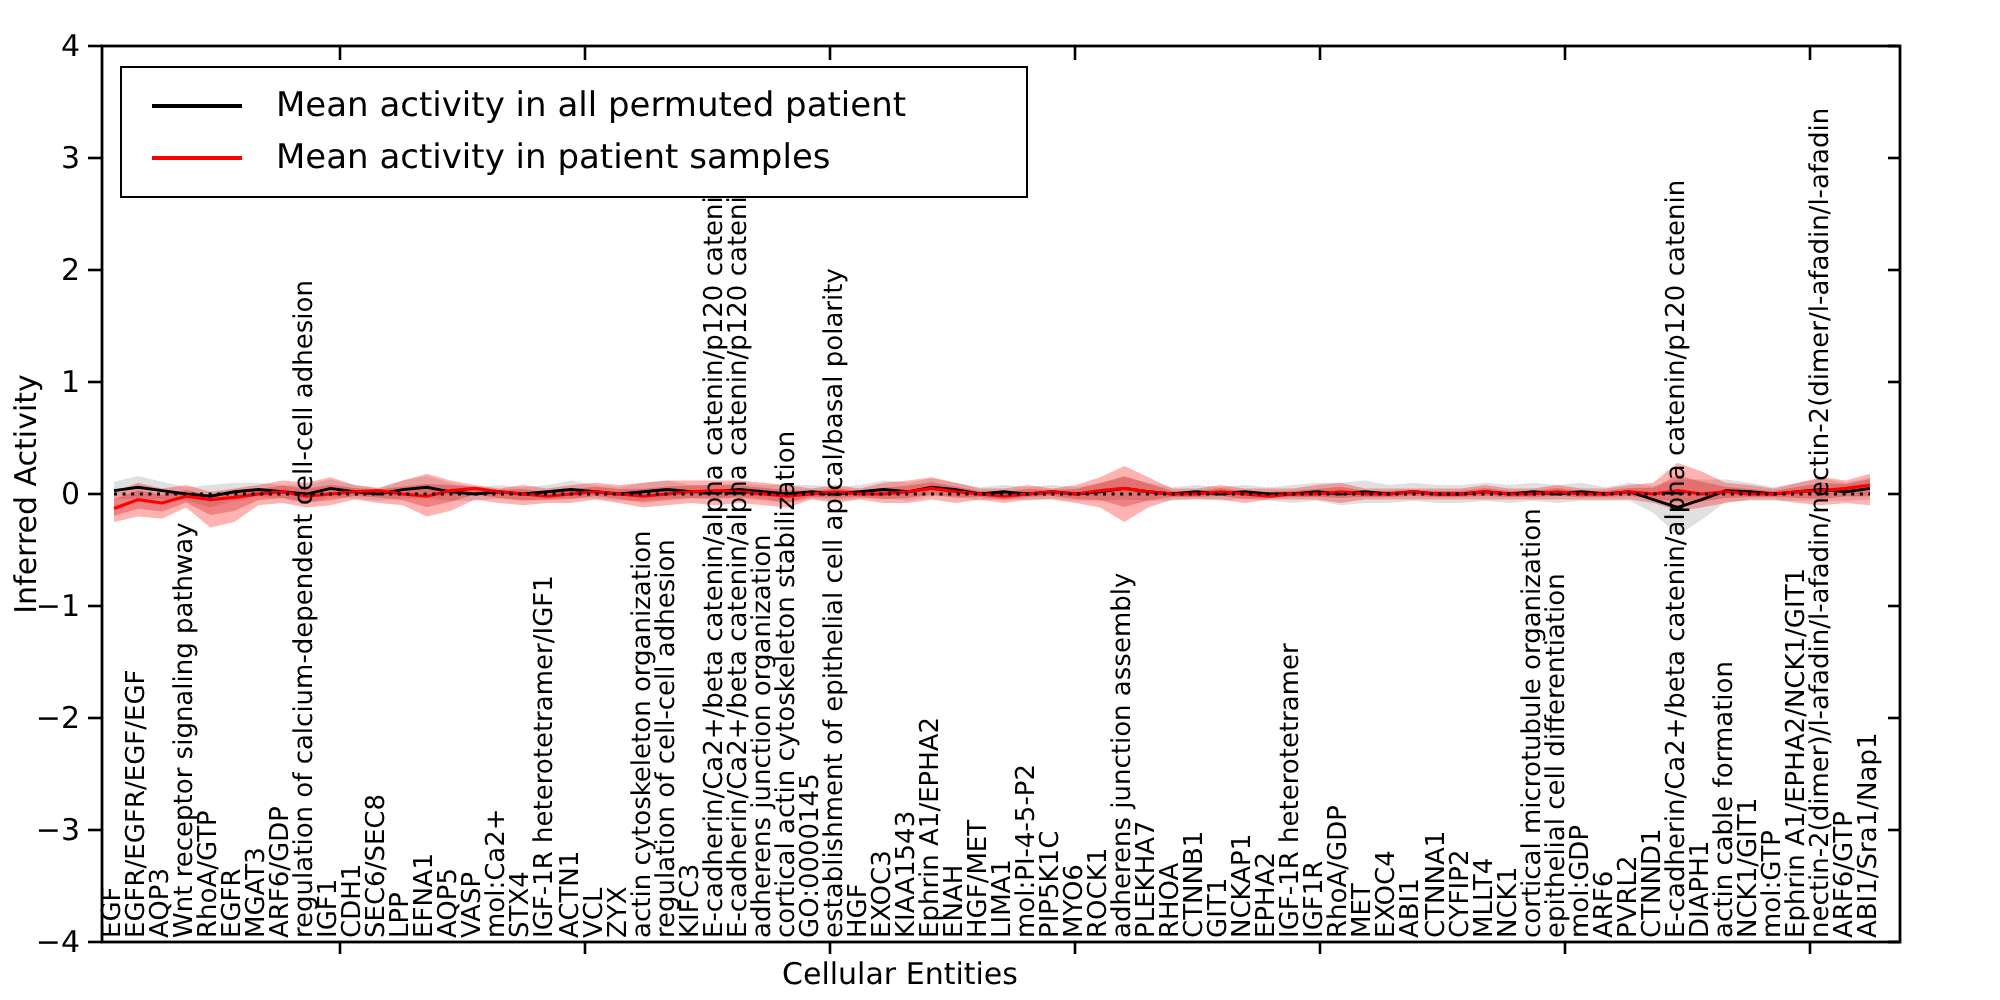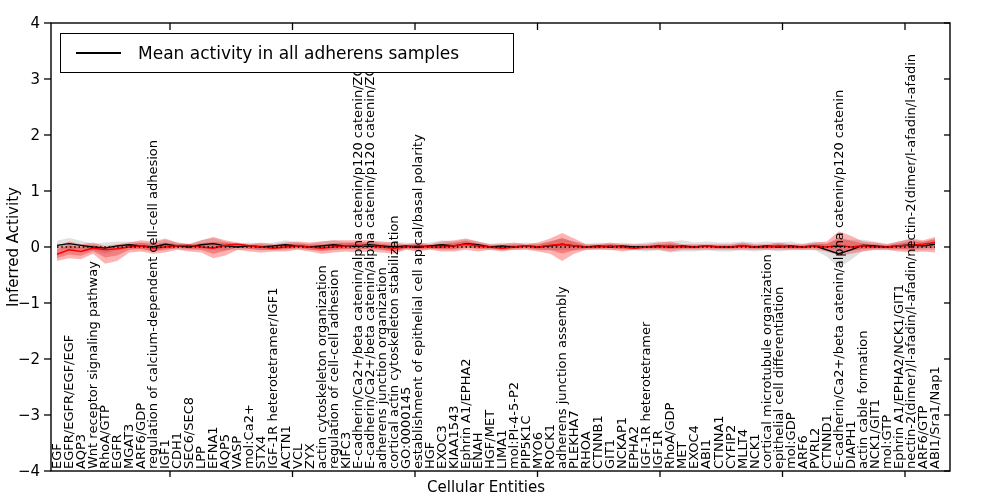--- a/index.html
+++ b/index.html
@@ -12,21 +12,21 @@
     position:absolute;top:3px;left:0;width:1000px;text-align:center;
     font-size:17px;z-index:5;
   }
   #ylabel{
     position:absolute;left:13px;top:247px;
     transform:translate(-50%,-50%) rotate(-90deg);
     font-size:15px;white-space:nowrap;z-index:5;
   }
   #xlabel{
     position:absolute;top:478px;left:0;width:900px;text-align:center;
-    font-size:15px;z-index:5;margin-left:36px;
+    font-size:15px;z-index:5;
   }
   #plot{position:absolute;left:0;top:0;z-index:10;}
   #xticks{position:absolute;left:0;top:0;width:1000px;height:500px;z-index:20;pointer-events:none;}
   .xtick{
     position:absolute;transform-origin:0 0;transform:rotate(-90deg);
     font-size:13px;line-height:12px;white-space:nowrap;color:#000;
   }
   #legend{
     position:absolute;left:60px;top:33px;width:452px;
     background:#ffffff;border:1px solid #000;z-index:30;
@@ -167,16 +167,20 @@
       <div class="xtick" style="left: 880.89px; top: 469px;">mol:GTP</div>
       <div class="xtick" style="left: 892.918px; top: 469px;">Ephrin A1/EPHA2/NCK1/GIT1</div>
       <div class="xtick" style="left: 904.945px; top: 469px;">nectin-2(dimer)/l-afadin/l-afadin/nectin-2(dimer/l-afadin/l-afadin</div>
       <div class="xtick" style="left: 916.973px; top: 469px;">ARF6/GTP</div>
       <div class="xtick" style="left: 929px; top: 469px;">ABI1/Sra1/Nap1</div>
     </div>
 
   <div id="legend">
     <div class="legend-row">
       <span class="legend-sample" style="border-top-color: rgb(0, 0, 0);"></span>
-      <span class="legend-label">Mean activity in all adherens samples</span>
+      <span class="legend-label">Mean activity in all permuted patient</span>
+    </div>
+    <div class="legend-row">
+      <span class="legend-sample" style="border-top-color: rgb(255, 0, 0);"></span>
+      <span class="legend-label">Mean activity in patient samples</span>
     </div>
   </div>
 </div>
 
 </body></html>

